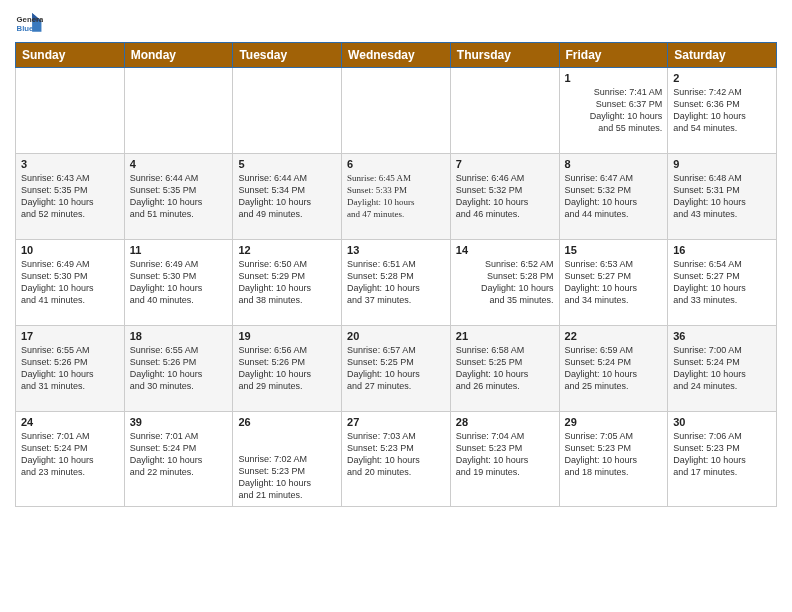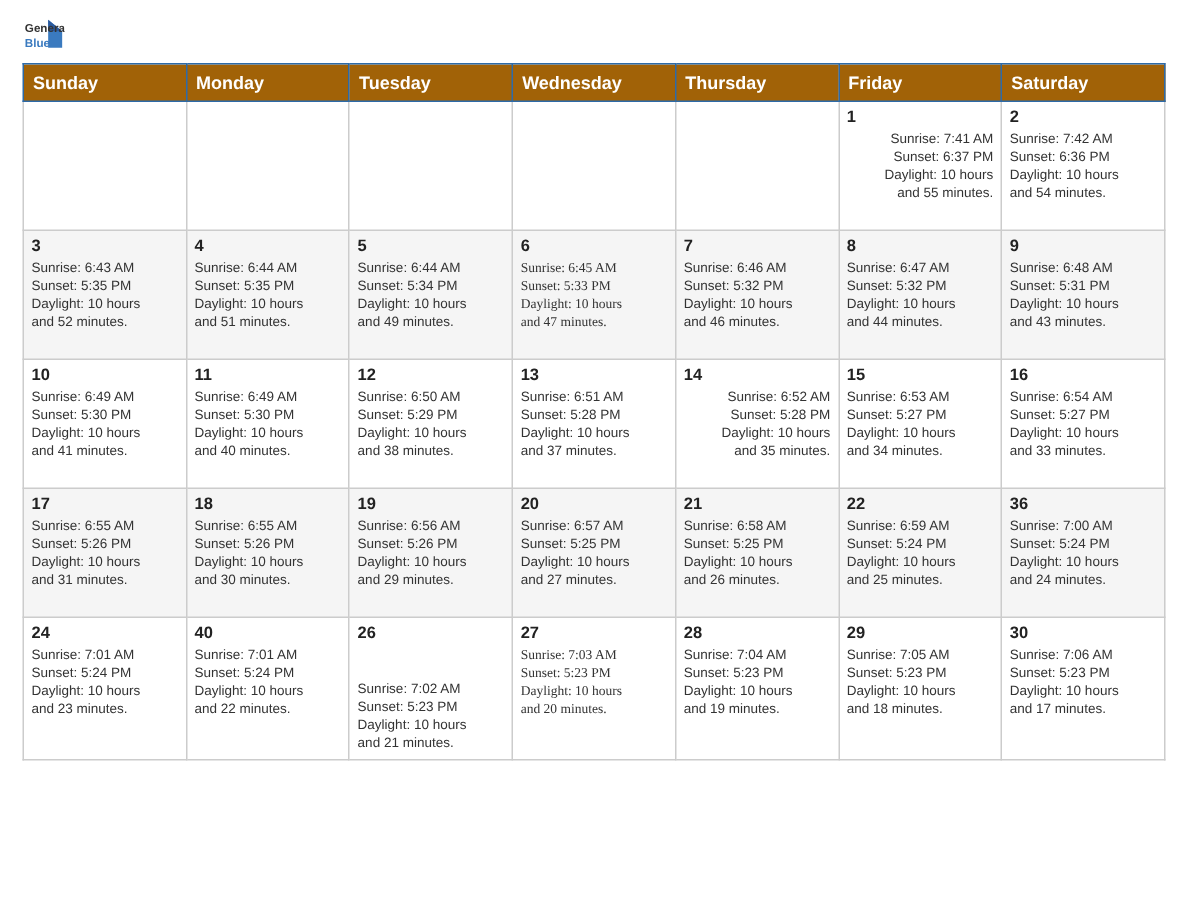--- a/index.html
+++ b/index.html
@@ -293,36 +293,36 @@
         </tr>
         <tr>
           <td>
             <div class="day-number">24</div>
             <div class="cell-info" style="white-space: pre-line;">Sunrise: 7:01 AM
 Sunset: 5:24 PM
 Daylight: 10 hours
 and 23 minutes.</div>
           </td>
           <td>
-            <div class="day-number">40</div>
+            <div class="day-number">39</div>
             <div class="cell-info" style="white-space: pre-line;">Sunrise: 7:01 AM
 Sunset: 5:24 PM
 Daylight: 10 hours
 and 22 minutes.</div>
           </td>
           <td>
             <div class="day-number">26</div>
             <div class="cell-info" style="white-space: pre-line; margin-top: 25px;">Sunrise: 7:02 AM
 Sunset: 5:23 PM
 Daylight: 10 hours
 and 21 minutes.</div>
           </td>
           <td>
             <div class="day-number">27</div>
-            <div class="cell-info" style="white-space: pre-line; font-family: Liberation Serif, serif;">Sunrise: 7:03 AM
+            <div class="cell-info" style="white-space: pre-line;">Sunrise: 7:03 AM
 Sunset: 5:23 PM
 Daylight: 10 hours
 and 20 minutes.</div>
           </td>
           <td>
             <div class="day-number">28</div>
             <div class="cell-info" style="white-space: pre-line;">Sunrise: 7:04 AM
 Sunset: 5:23 PM
 Daylight: 10 hours
 and 19 minutes.</div>

